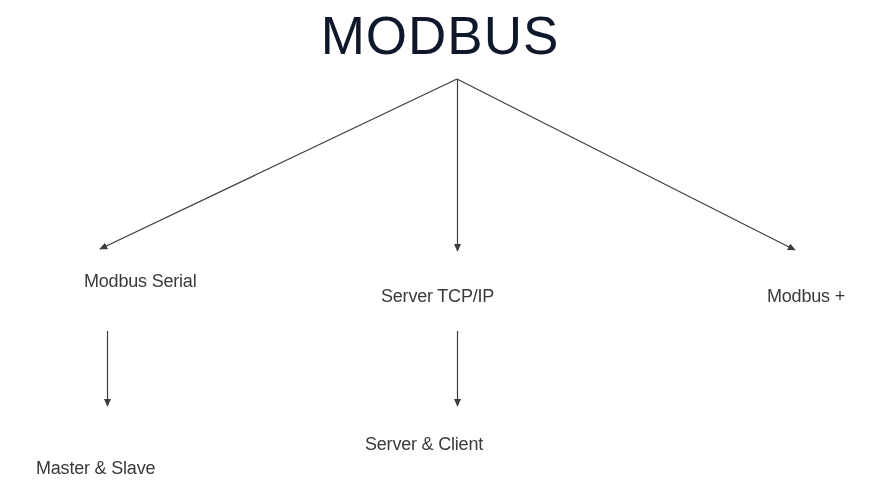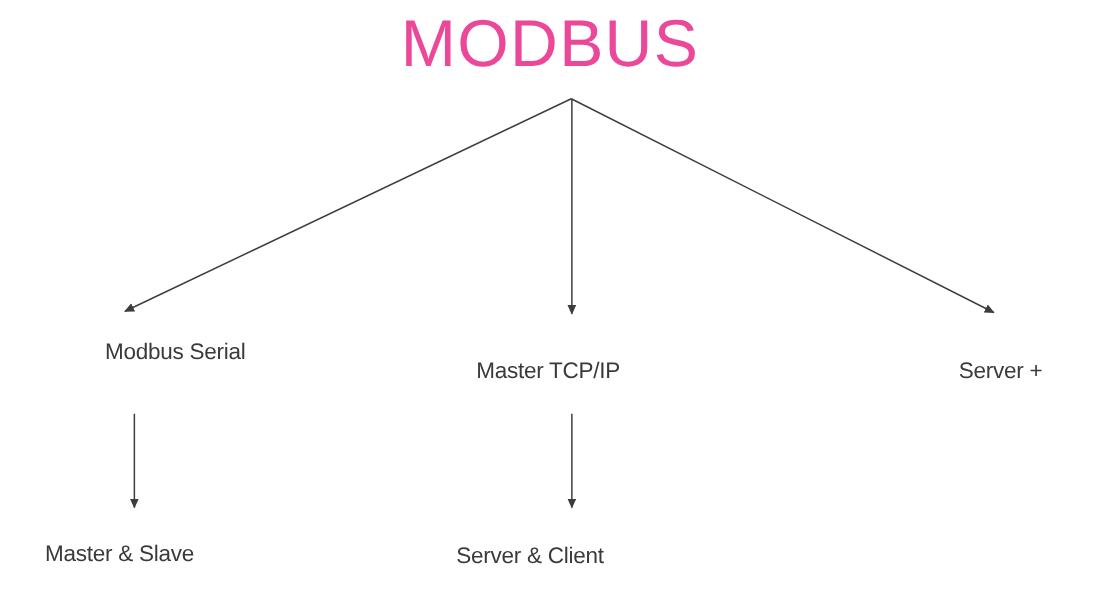--- a/index.html
+++ b/index.html
@@ -34,21 +34,21 @@
     line-height: 26px;
     white-space: nowrap;
     letter-spacing: -0.2px;
   }
   #title {
     position: absolute;
     left: 0;
     top: 6px;
     width: 880px;
     text-align: center;
-    color: #ec4899;
+    color: #0f172a;
     font-family: "Liberation Sans", sans-serif;
     font-size: 53px;
     line-height: 60px;
     letter-spacing: 1px;
     font-weight: 400;
   }
   
   #label-serial {
     left: 36px;
     top: 268px;
@@ -61,21 +61,21 @@
     left: 381px;
     top: 283px;
   }
   #label-modbusplus {
     left: 767px;
     top: 283px;
   }
   
   #label-master-slave {
     left: 36px;
-    top: 430px;
+    top: 455px;
     text-align: right;
   }
   #label-server-client {
     left: 365px;
     top: 431px;
   }
 </style>
 </head>
 <body>
 
@@ -98,21 +98,21 @@
 
     <line x1="107.5" y1="331" x2="107.5" y2="406" stroke="#3d3d3d" stroke-width="1.2" marker-end="url(#tri)"></line>
 
     <line x1="457.5" y1="331" x2="457.5" y2="406" stroke="#3d3d3d" stroke-width="1.2" marker-end="url(#tri)"></line>
   </svg>
 
   <div class="node-label" id="label-serial">
     <span class="line1">Modbus Serial</span>
   </div>
 
-  <div class="node-label" id="label-tcpip">Master TCP/IP</div>
+  <div class="node-label" id="label-tcpip">Server TCP/IP</div>
 
-  <div class="node-label" id="label-modbusplus">Server +</div>
+  <div class="node-label" id="label-modbusplus">Modbus +</div>
 
   <div class="node-label" id="label-master-slave">Master &amp; Slave</div>
 
   <div class="node-label" id="label-server-client">Server &amp; Client</div>
 
 </div>
 
 </body></html>

